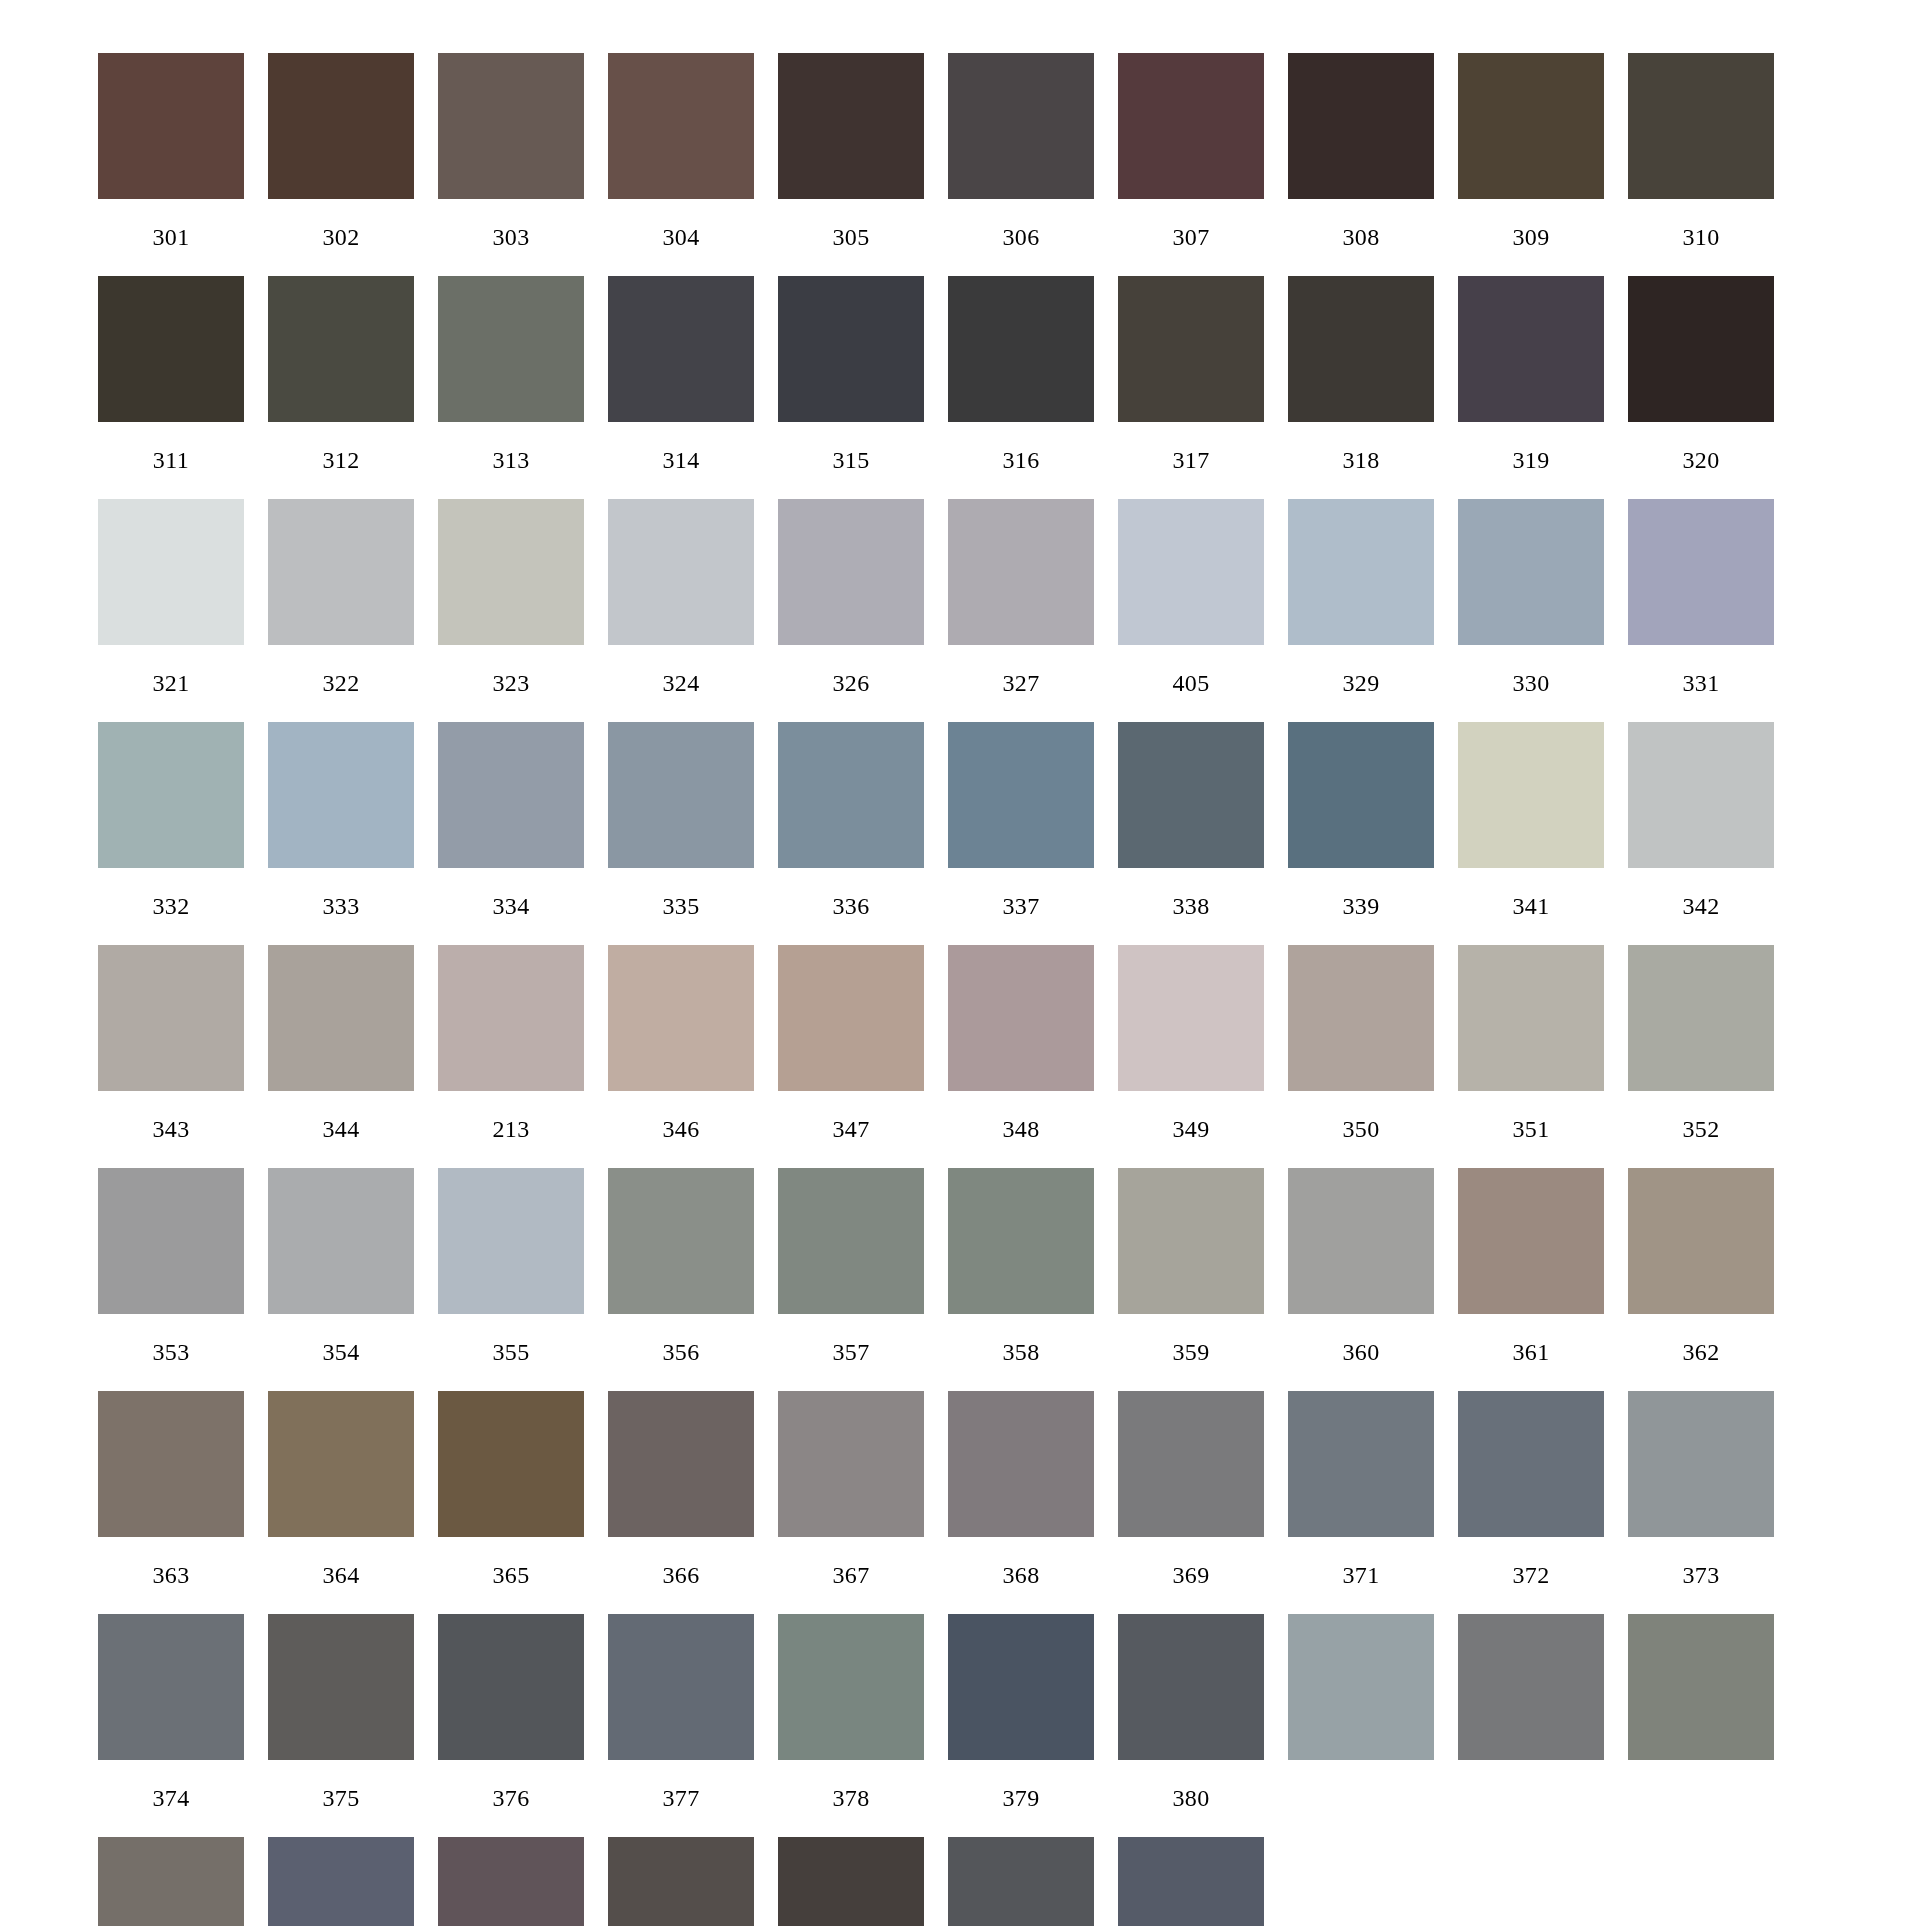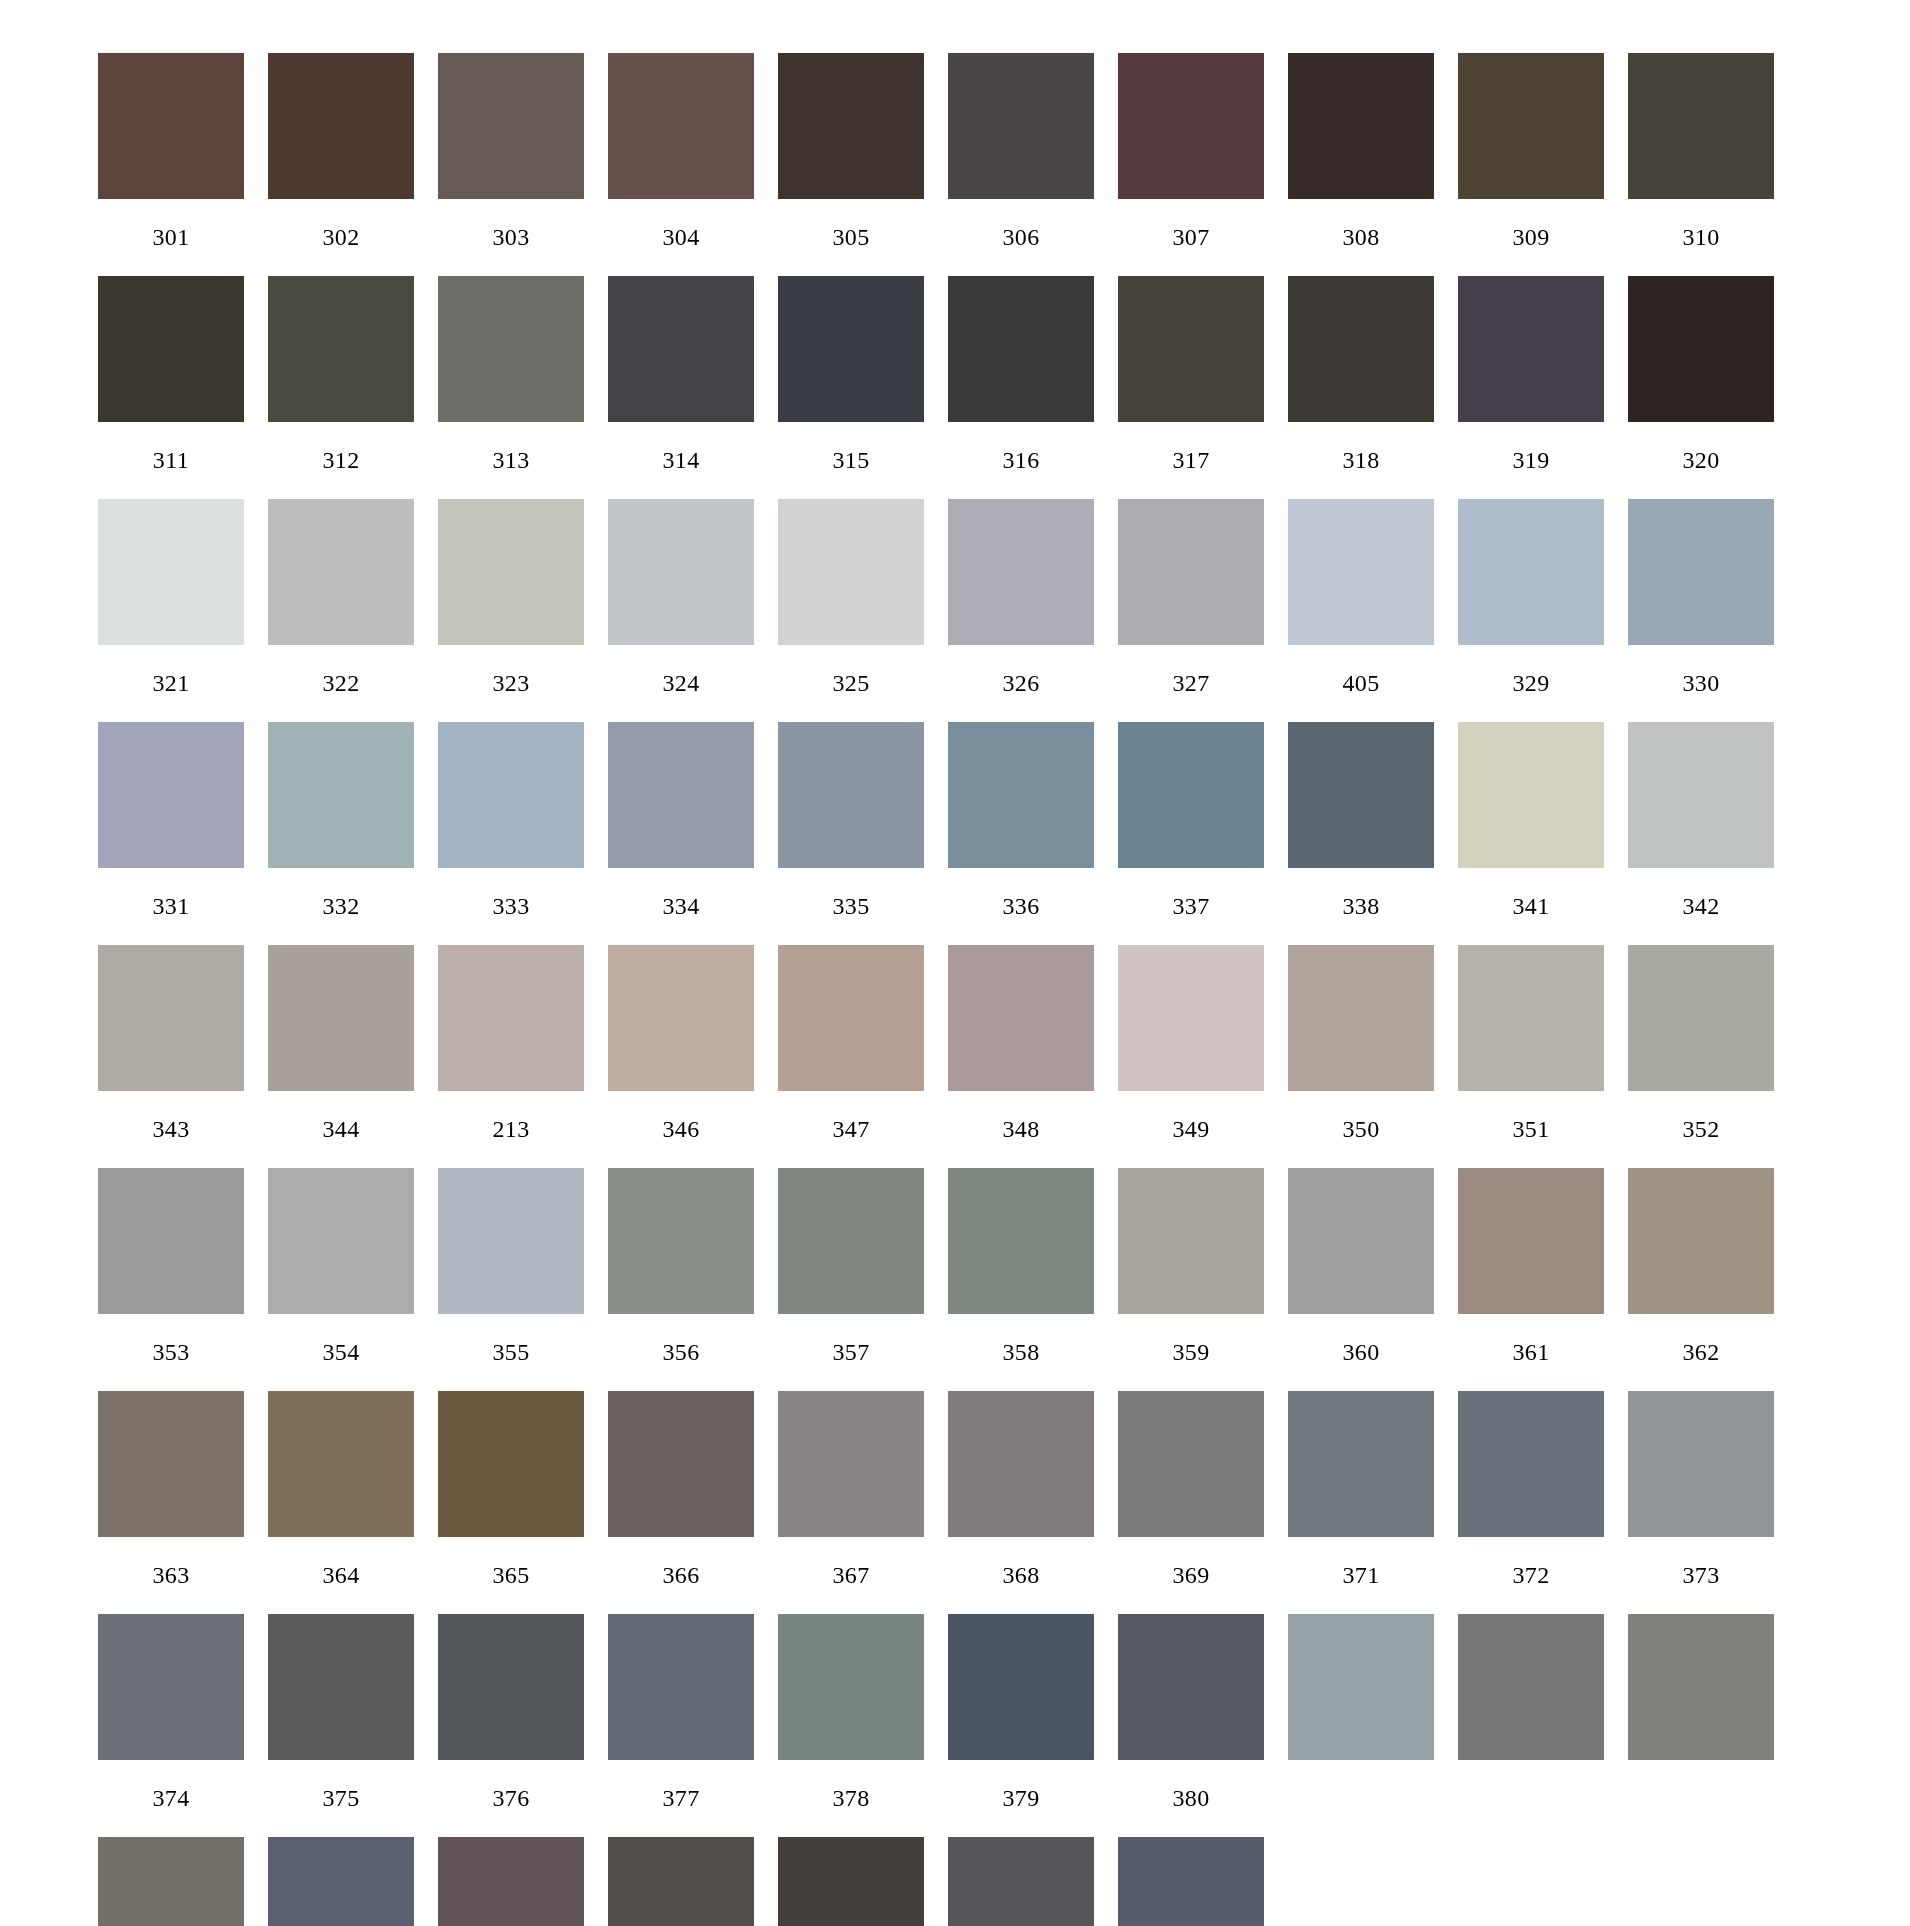--- a/index.html
+++ b/index.html
@@ -152,24 +152,20 @@
       </div>
       <div class="swatch-cell">
         <div class="swatch-chip" style="background: rgb(196, 196, 187);"></div>
         <div class="swatch-label">323</div>
       </div>
       <div class="swatch-cell">
         <div class="swatch-chip" style="background: rgb(194, 198, 203);"></div>
         <div class="swatch-label">324</div>
       </div>
       <div class="swatch-cell">
-        <div class="swatch-chip" style="background: rgb(211, 209, 212);"></div>
-        <div class="swatch-label">325</div>
-      </div>
-      <div class="swatch-cell">
         <div class="swatch-chip" style="background: rgb(174, 173, 181);"></div>
         <div class="swatch-label">326</div>
       </div>
       <div class="swatch-cell">
         <div class="swatch-chip" style="background: rgb(174, 171, 177);"></div>
         <div class="swatch-label">327</div>
       </div>
       <div class="swatch-cell">
         <div class="swatch-chip" style="background: rgb(192, 199, 210);"></div>
         <div class="swatch-label">405</div>
@@ -208,20 +204,24 @@
       </div>
       <div class="swatch-cell">
         <div class="swatch-chip" style="background: rgb(108, 131, 148);"></div>
         <div class="swatch-label">337</div>
       </div>
       <div class="swatch-cell">
         <div class="swatch-chip" style="background: rgb(91, 104, 113);"></div>
         <div class="swatch-label">338</div>
       </div>
       <div class="swatch-cell">
+        <div class="swatch-chip" style="background: rgb(89, 112, 127);"></div>
+        <div class="swatch-label">339</div>
+      </div>
+      <div class="swatch-cell">
         <div class="swatch-chip" style="background: rgb(210, 210, 191);"></div>
         <div class="swatch-label">341</div>
       </div>
       <div class="swatch-cell">
         <div class="swatch-chip" style="background: rgb(192, 195, 195);"></div>
         <div class="swatch-label">342</div>
       </div>
       <div class="swatch-cell">
         <div class="swatch-chip" style="background: rgb(176, 170, 164);"></div>
         <div class="swatch-label">343</div>

